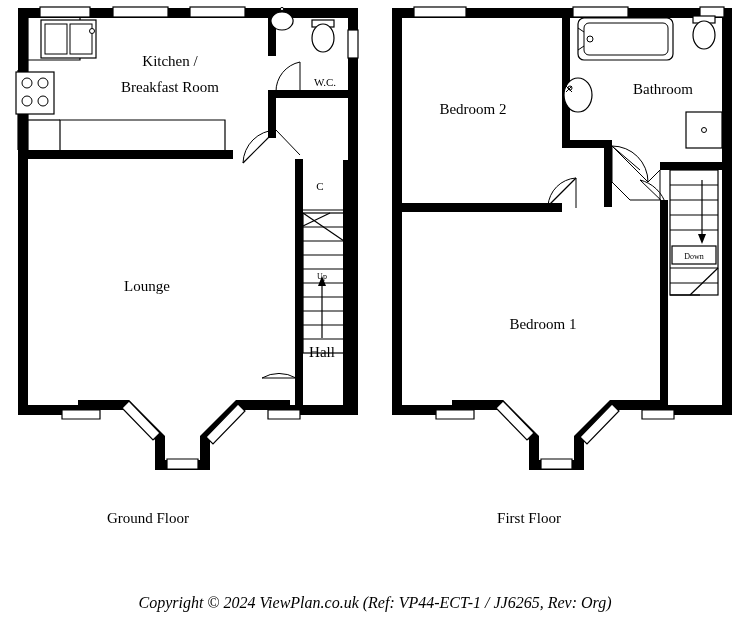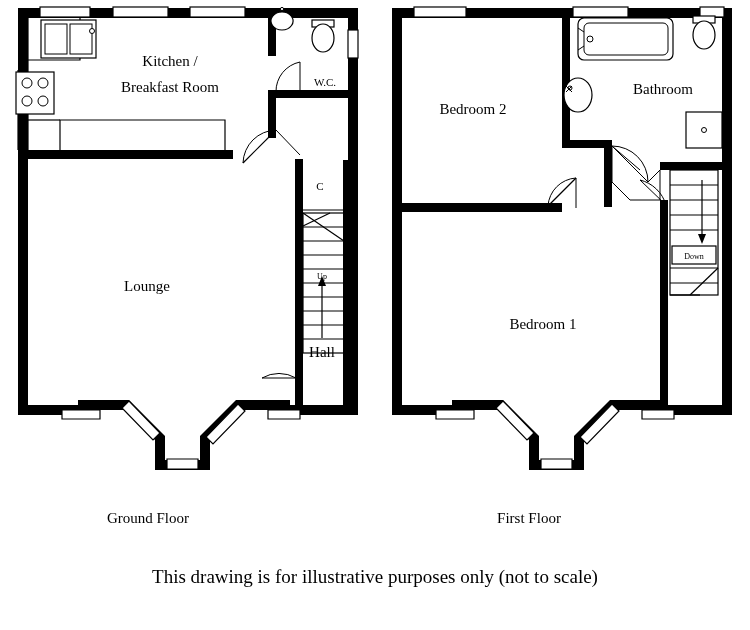--- a/index.html
+++ b/index.html
@@ -276,14 +276,14 @@
       <text class="room-label-xs" x="694" y="259">Down</text>
 
       <text class="room-label" x="473" y="114">Bedroom 2</text>
       <text class="room-label" x="663" y="94">Bathroom</text>
       <text class="room-label" x="543" y="329">Bedroom 1</text>
 
       <text class="floor-title" x="529" y="523">First Floor</text>
     </g>
   </svg>
 
-  <div class="footer-1">This drawing is for illustrative purposes only (not to scale)</div>
+  <div class="footer-2">Copyright © 2024 ViewPlan.co.uk  (Ref: VP44-ECT-1 / JJ6265,  Rev: Org)</div>
 </div>
 
 </body></html>

